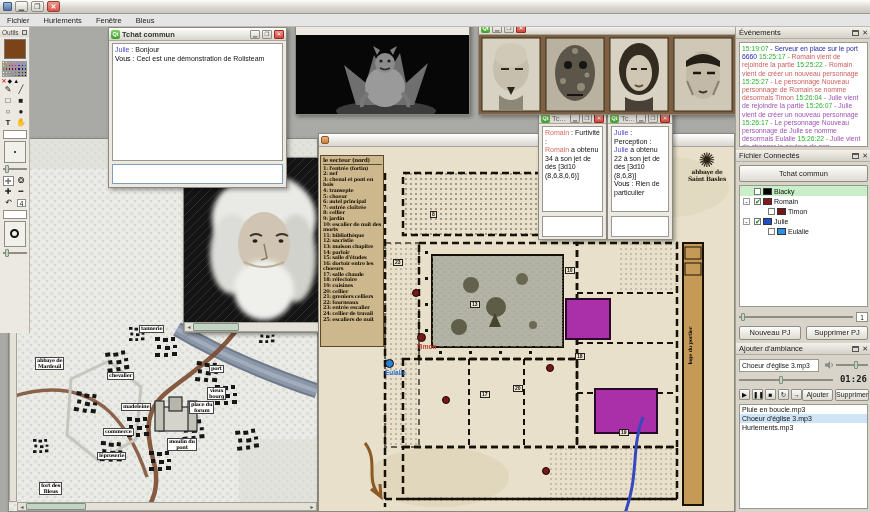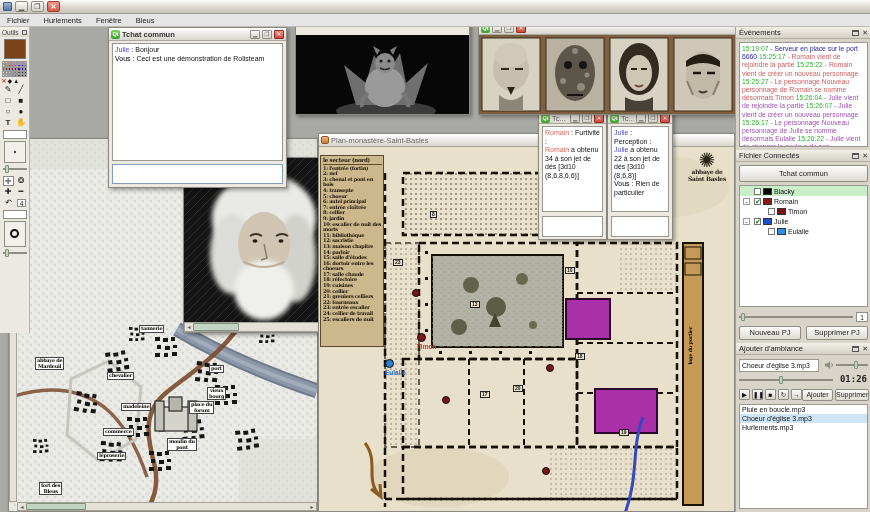--- a/index.html
+++ b/index.html
@@ -217,21 +217,20 @@
     <div class="sbh" style="left:0;right:0;bottom:0;height:10px">
       <span class="arr">◄</span>
         <div class="sbth" style="width:46px;height:8px"></div>
         <span class="arr" style="margin-left:auto">►</span>
     </div>
   </div>
 
   <div class="win" style="left:318px;top:133px;width:417px;height:379px;z-index:3">
     <div class="tbar">
       <span style="width:8px;height:8px;background:linear-gradient(#f5b27a,#c97a3a);border-radius:2px;border:1px solid #8a5a2a"></span>
-      <span class="wt">Plan-monastère-Saint-Basles</span>
     </div>
     <div style="position:absolute;left:0;top:13px;right:0;bottom:0;overflow:hidden;background:#e8e0ca">
       <svg width="417" height="366" viewBox="0 0 417 366">
         <defs>
           <pattern id="stip" width="5" height="5" patternUnits="userSpaceOnUse">
               <circle cx="2" cy="2" r="0.8" fill="#4a4030"></circle>
             </pattern>
           <pattern id="stone" width="8" height="6" patternUnits="userSpaceOnUse">
               <path d="M0 2 h5 M3 5 h5" stroke="#a3a396" stroke-width="1" fill="none"></path>
             </pattern>

